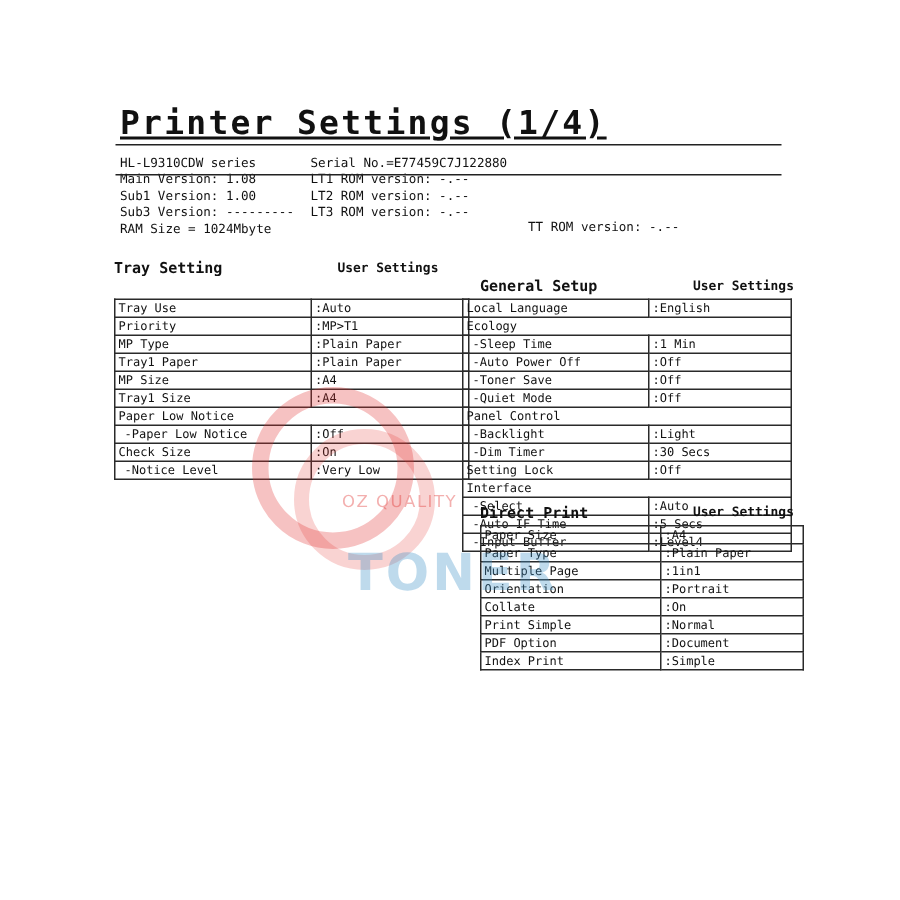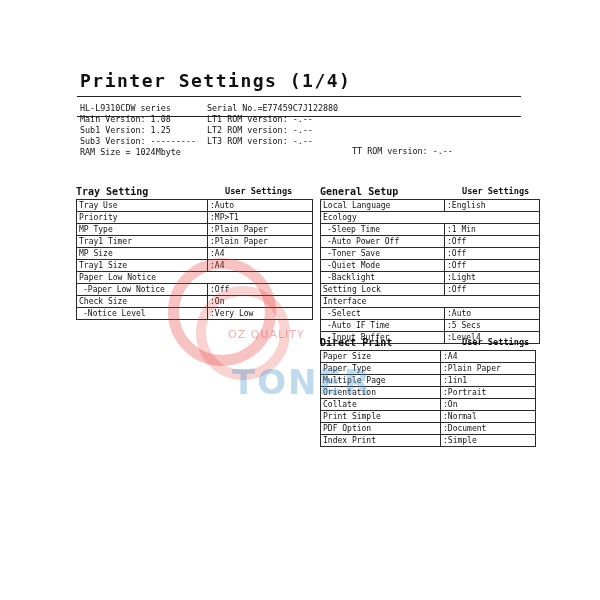--- a/index.html
+++ b/index.html
@@ -69,24 +69,25 @@
     letter-spacing: 1px;
     color: rgba(226, 54, 52, 0.40);
     margin-left: 40px;
   }
 
   
   .title {
     position: absolute;
     left: 80px;
     top: 70px;
-    font-size: 18px;
+    font-size: 22px;
     font-weight: bold;
     letter-spacing: 1.5px;
     white-space: nowrap;
+    text-decoration: underline;
   }
   .title-rule {
     position: absolute;
     left: 77px;
     top: 96px;
     width: 444px;
     height: 0;
     border-top: 1px solid #222;
   }
 
@@ -177,55 +178,55 @@
     <div class="hdr-row">
       <span class="hdr-c1">HL-L9310CDW series</span>
       <span class="hdr-c2">Serial No.=E77459C7J122880</span>
     </div>
     <div class="hdr-row">
       <span class="hdr-c1">Main Version: 1.08</span>
       <span class="hdr-c2">LT1 ROM version: -.--</span>
       <span class="hdr-c3">TT ROM version: -.--</span>
     </div>
     <div class="hdr-row">
-      <span class="hdr-c1">Sub1 Version: 1.25</span>
+      <span class="hdr-c1">Sub1 Version: 1.00</span>
       <span class="hdr-c2">LT2 ROM version: -.--</span>
       <span class="hdr-c3"></span>
     </div>
     <div class="hdr-row">
       <span class="hdr-c1">Sub3 Version: ---------</span>
       <span class="hdr-c2">LT3 ROM version: -.--</span>
       <span class="hdr-c3"></span>
     </div>
     <div class="hdr-row">
       <span class="hdr-c1">RAM Size = 1024Mbyte</span>
     </div>
   </div>
   <div class="hdr-rule"></div>
 
-  <div class="sec-head" style="left:76px; top:186px;text-align:right;">
+  <div class="sec-head" style="left:76px; top:174px;text-align:right;">
     <span class="label">Tray Setting</span>
     <span class="user">User Settings</span>
   </div>
   <table class="spec" style="left:76px; top:199px;padding-left:28px;">
     <tbody>
       <tr>
           <td class="k">Tray Use</td>
           <td class="v">:Auto</td>
         </tr>
       <tr>
           <td class="k">Priority</td>
           <td class="v">:MP&gt;T1</td>
         </tr>
       <tr>
           <td class="k">MP Type</td>
           <td class="v">:Plain Paper</td>
         </tr>
       <tr>
-          <td class="k">Tray1 Timer</td>
+          <td class="k">Tray1 Paper</td>
           <td class="v">:Plain Paper</td>
         </tr>
       <tr>
           <td class="k">MP Size</td>
           <td class="v">:A4</td>
         </tr>
       <tr>
           <td class="k">Tray1 Size</td>
           <td class="v">:A4</td>
         </tr>
@@ -244,21 +245,21 @@
           <td class="k indent">-Notice Level</td>
           <td class="v">:Very Low</td>
         </tr>
     </tbody>
   </table>
 
   <div class="sec-head wide" style="left:320px; top:186px;">
     <span class="label">General Setup</span>
     <span class="user">User Settings</span>
   </div>
-  <table class="spec right" style="left:320px; top:199px;border-radius:12px;">
+  <table class="spec right" style="left:308px; top:199px;border-radius:12px;">
     <tbody>
       <tr>
           <td class="k">Local Language</td>
           <td class="v">:English</td>
         </tr>
       <tr>
           <td class="k" colspan="2">Ecology</td>
         </tr>
       <tr>
           <td class="k indent">-Sleep Time</td>
@@ -270,22 +271,29 @@
         </tr>
       <tr>
           <td class="k indent">-Toner Save</td>
           <td class="v">:Off</td>
         </tr>
       <tr>
           <td class="k indent">-Quiet Mode</td>
           <td class="v">:Off</td>
         </tr>
       <tr>
+          <td class="k" colspan="2">Panel Control</td>
+        </tr>
+      <tr>
           <td class="k indent">-Backlight</td>
           <td class="v">:Light</td>
+        </tr>
+      <tr>
+          <td class="k indent">-Dim Timer</td>
+          <td class="v">:30 Secs</td>
         </tr>
       <tr>
           <td class="k">Setting Lock</td>
           <td class="v">:Off</td>
         </tr>
       <tr>
           <td class="k" colspan="2">Interface</td>
         </tr>
       <tr>
           <td class="k indent">-Select</td>

